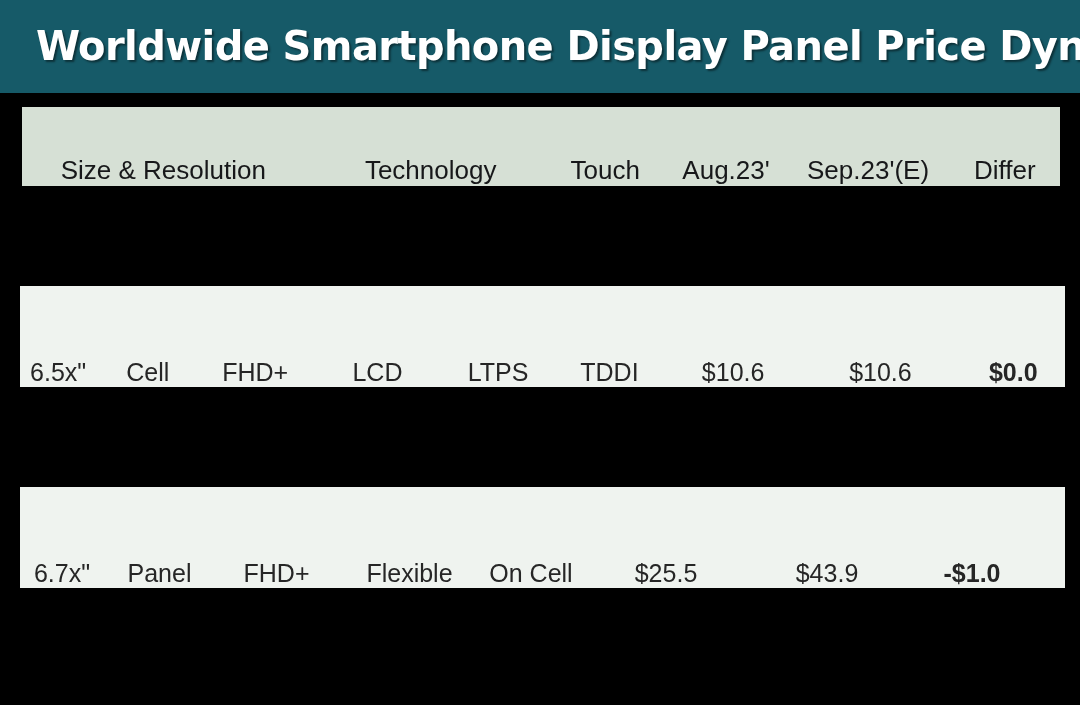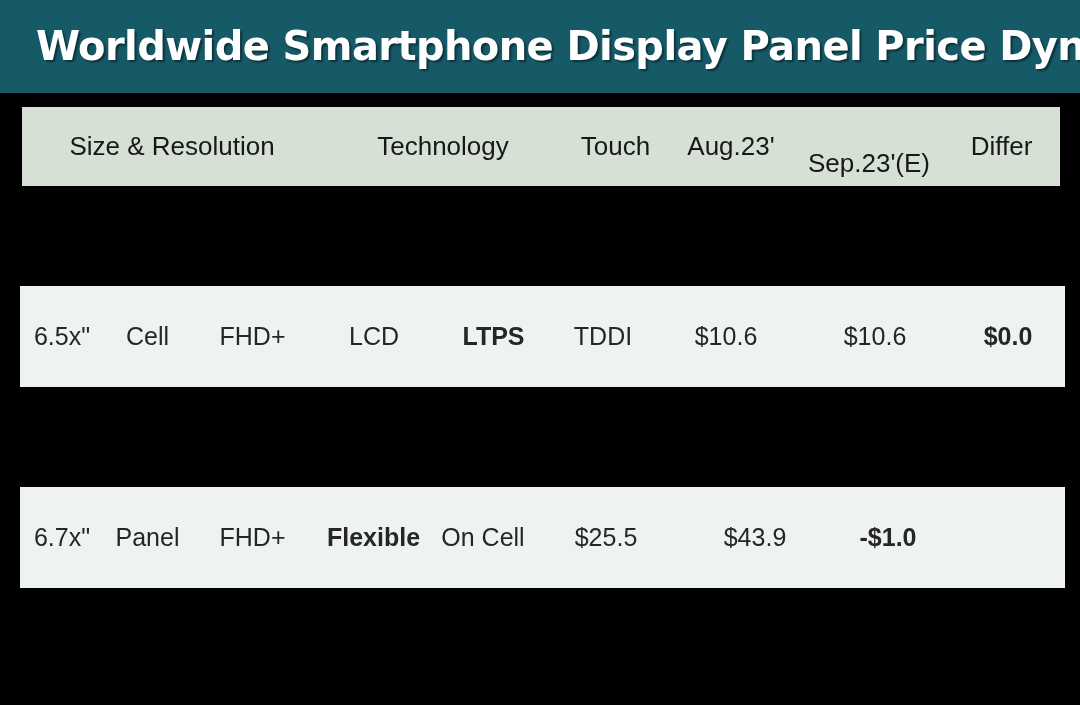--- a/index.html
+++ b/index.html
@@ -51,21 +51,22 @@
     top: 93px;
     width: 1080px;
     height: 612px;
     background: #000000;
   }
 
   .row {
     position: absolute;
     box-sizing: border-box;
     display: flex;
-    align-items: center;
+    align-items: flex-end;
+    gap: 12px;
   }
   .row.header-row {
     left: 22px;
     top: 14px;
     width: 1038px;
     height: 79px;
     background: #d6e0d5;
   }
   .row.data-row-1 {
     left: 20px;
@@ -107,21 +108,21 @@
   .hc-touch  { width: 103px; }
   .hc-aug    { width: 128px; }
   .hc-sep    { width: 148px; margin-top: 33px; }
   .hc-differ { width: 117px; }
 
   
   .dc-size   { width: 84px;  }
   .dc-notch  { width: 87px;  }
   .dc-res    { width: 123px; }
   .dc-tech   { width: 120px; }
-  .dc-backpl { width: 119px; font-weight: bold; }
+  .dc-backpl { width: 119px; }
   .dc-touch  { width: 100px; }
   .dc-aug    { width: 146px; }
   .dc-sep    { width: 152px; }
   .dc-differ { width: 114px; font-weight: bold; }
 </style>
 </head>
 <body>
 
 <div class="screen">
 

